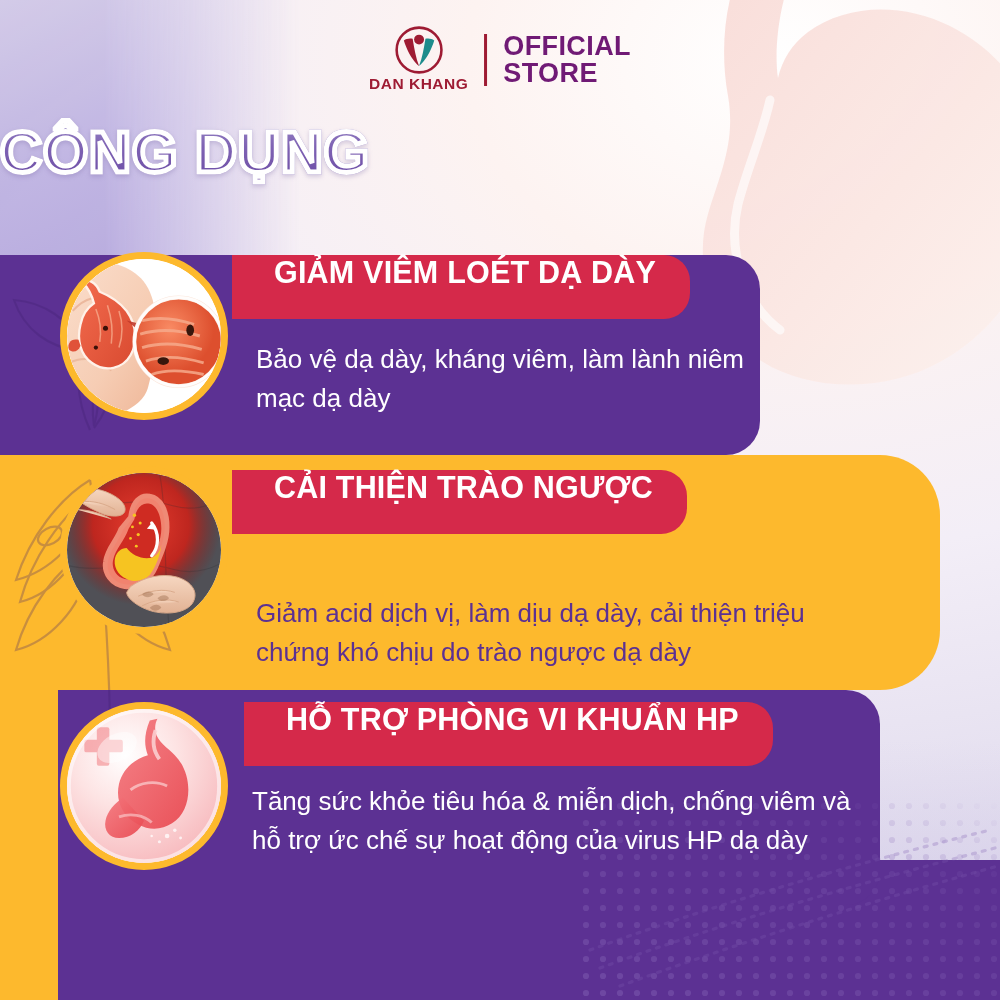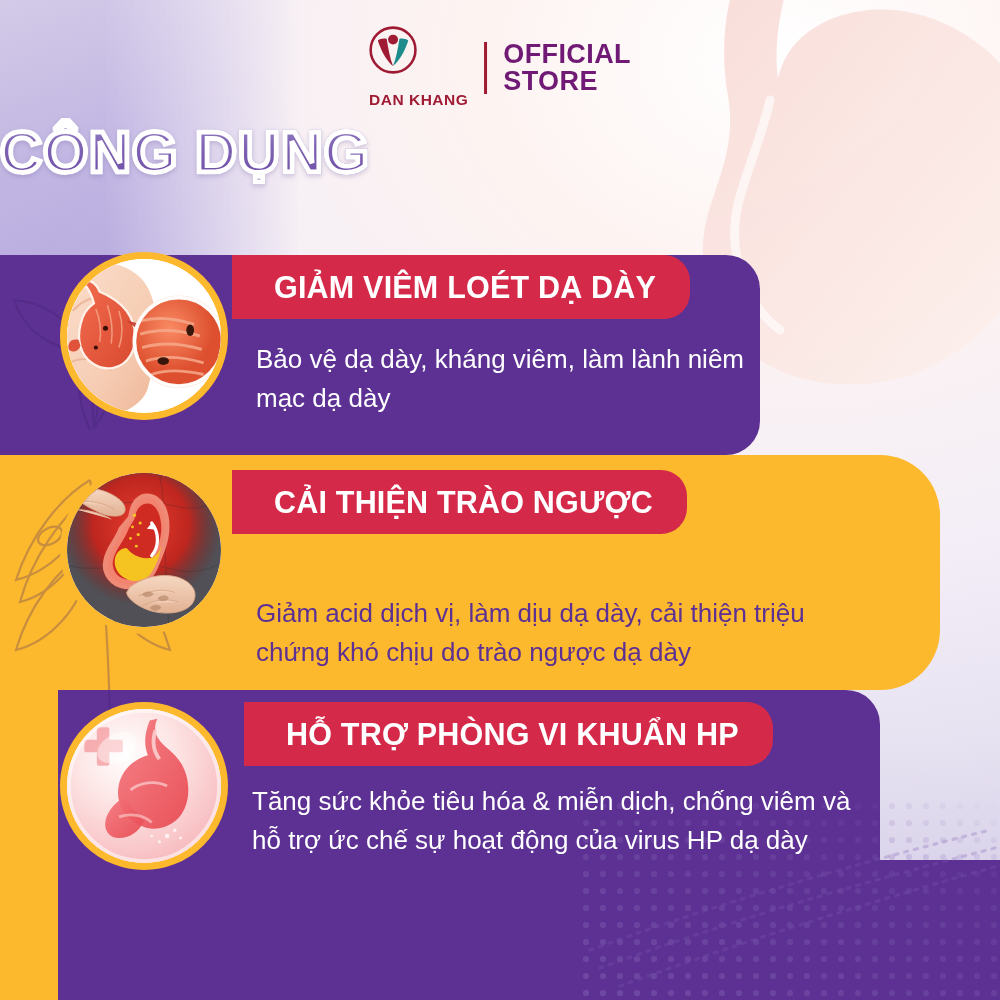--- a/index.html
+++ b/index.html
@@ -75,21 +75,21 @@
   }
 
   
   .header{
     position:absolute; left:0; top:0; width:1000px; height:210px;
   }
   .brand{
     position:absolute; left:50%; top:26px; transform:translateX(-50%);
     display:flex; align-items:center; gap:16px;
   }
-  .brand-mark{ display:flex; flex-direction:column; align-items:flex-start;gap:16px; }
+  .brand-mark{ display:flex; flex-direction:column; align-items:center; }
   .brand-logo{ width:48px; height:48px; display:block; }
   .brand-name{
     font-size:15.5px; font-weight:bold; color:#9E1B33; letter-spacing:.5px;
     margin-top:1px;
   }
   .brand-divider{ width:3px; height:52px; background:#9E1B33; }
   .brand-official{
     display:flex; flex-direction:column; line-height:1.0;
     font-weight:bold; color:#701a75; font-size:27px; letter-spacing:.4px;
   }
@@ -112,21 +112,21 @@
     width:168px; height:168px; border-radius:50%;
     border:7px solid #FDB92D; background:#ffffff;
     overflow:hidden; z-index:5;
   }
   .feature-badge svg{ display:block; width:100%; height:100%; }
 
   .feature-head{
     position:absolute; height:64px;
     background:#D5294A;
     border-top-right-radius:26px; border-bottom-right-radius:26px;
-    display:flex; align-items:center;
+    display:flex; align-items:flex-start;
     padding-left:42px; padding-right:34px;
     z-index:3;
   }
   .feature-head-text{
     color:#ffffff; font-weight:bold; font-size:30.5px; letter-spacing:.2px;
     white-space:nowrap;
   }
   .feature-body{
     position:absolute;
     font-size:26px; line-height:1.5;

